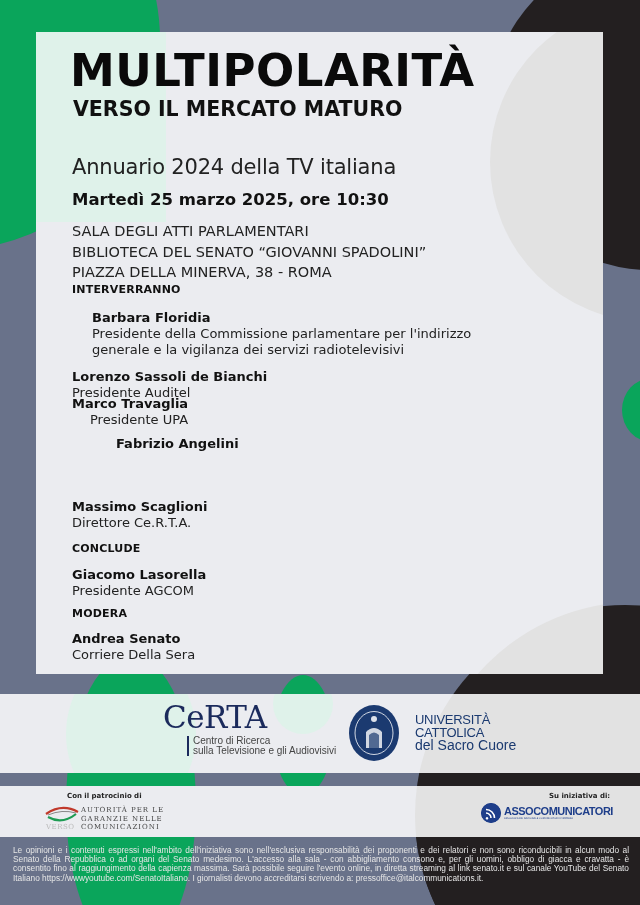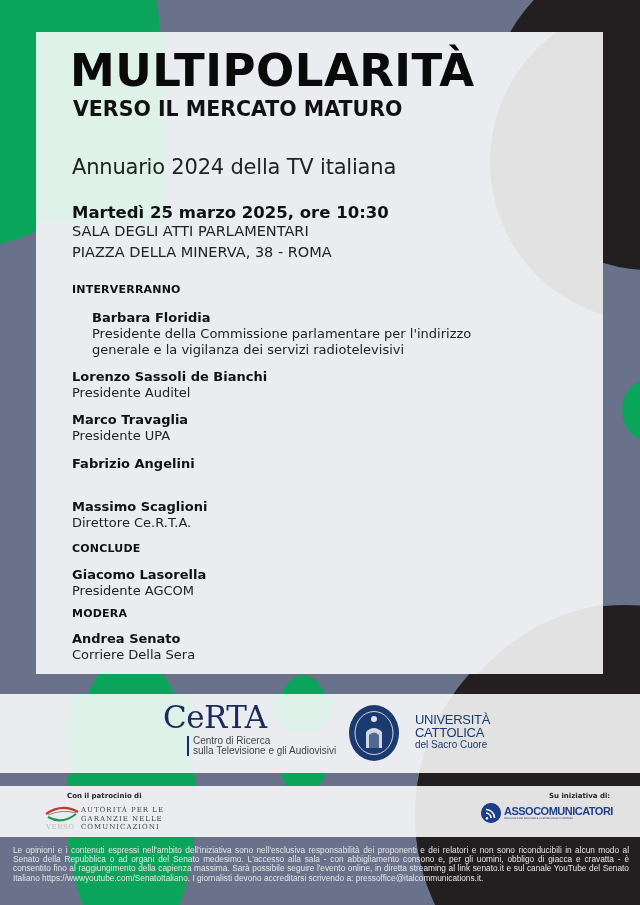--- a/index.html
+++ b/index.html
@@ -15,42 +15,42 @@
   #green-bm { background: #0aa55b; width: 60px; height: 120px; left: 273px; top: 675px; }
 
   .card { position: absolute; left: 36px; top: 32px; width: 567px; height: 642px; background: #ebecf0; overflow: hidden; }
   .card .tint-l { position: absolute; left: 0; top: 0; width: 130px; height: 190px; background: #dff2ea; }
   .card .tint-r { position: absolute; left: 454px; top: -30px; width: 320px; height: 320px; border-radius: 50%; background: #e2e2e2; }
   .card .tint-br { position: absolute; left: 390px; top: 570px; width: 420px; height: 420px; border-radius: 50%; background: #e2e2e2; }
 
   .title { position: absolute; top: 12px; left: 34px; font-family: "DejaVu Sans", sans-serif; font-weight: bold; font-size: 45px; letter-spacing: 0.5px; color: #0a0a0a; white-space: nowrap; }
   .subtitle { position: absolute; top: 66px; left: 37px; font-weight: bold; font-size: 20.5px; line-height: 22px; color: #111; white-space: nowrap; }
   .annuario { position: absolute; top: 123px; left: 36px; font-size: 21px; font-weight: normal; color: #222; white-space: nowrap; letter-spacing: -0.2px; }
-  .date { position: absolute; top: 158px; left: 36px; font-size: 16.5px; font-weight: bold; color: #111; white-space: nowrap; margin-top: 13px; }
+  .date { position: absolute; top: 158px; left: 36px; font-size: 16.5px; font-weight: bold; color: #111; white-space: nowrap; }
   .venue { position: absolute; top: 189px; left: 36px; font-size: 14.5px; line-height: 20.5px; color: #222; white-space: nowrap; }
   .section-label { position: absolute; left: 36px; font-size: 11px; font-weight: bold; color: #111; letter-spacing: 0.2px; }
   .speaker { position: absolute; left: 36px; white-space: nowrap; }
   .speaker .name { font-size: 13px; font-weight: bold; color: #111; line-height: 16px; }
   .speaker .role { font-size: 13px; color: #222; line-height: 16px; }
   .logo-band { position: absolute; left: 0; top: 694px; width: 640px; height: 79px; background: #ebecf0; overflow: hidden; }
   .logo-band .tint-g1 { position: absolute; left: 66px; top: -40px; width: 130px; height: 160px; border-radius: 50%; background: #dff2ea; }
   .logo-band .tint-g2 { position: absolute; left: 273px; top: -20px; width: 60px; height: 60px; border-radius: 50%; background: #dff2ea; }
   .logo-band .tint-bk { position: absolute; left: 415px; top: -89px; width: 420px; height: 420px; border-radius: 50%; background: #e2e2e2; }
   .stripe { position: absolute; left: 0; top: 773px; width: 640px; height: 13px; }
   .sponsor-band { position: absolute; left: 0; top: 786px; width: 640px; height: 51px; background: #ebecf0; overflow: hidden; }
   .sponsor-band .tint-bk { position: absolute; left: 415px; top: -181px; width: 420px; height: 420px; border-radius: 50%; background: #e2e2e2; }
 
   .certa { position: absolute; left: 163px; top: 700px; }
   .certa .logo-text { font-family: "DejaVu Serif", serif; font-size: 31px; color: #1b2a5c; letter-spacing: -0.5px; line-height: 34px; }
   .certa .desc { margin-left: 24px; border-left: 2px solid #1b2a5c; padding-left: 4px; font-family: "Liberation Sans", sans-serif; font-size: 10px; color: #444; line-height: 10px; margin-top: 2px; }
 
   .ucsc-seal { position: absolute; left: 348px; top: 704px; width: 52px; height: 58px; }
   .ucsc-text { position: absolute; left: 415px; top: 713px; font-family: "Liberation Sans", sans-serif; color: #1b3a70; }
   .ucsc-text .l1 { font-size: 13px; line-height: 13px; letter-spacing: -0.3px; }
-  .ucsc-text .l3 { font-size: 10px; line-height: 12px; }
+  .ucsc-text .l3 { font-size: 14px; line-height: 12px; }
 
   .patrocinio-label { position: absolute; left: 67px; top: 792px; font-size: 7px; font-weight: bold; color: #222; }
   .agcom { position: absolute; left: 44px; top: 805px; }
   .agcom-text { position: absolute; left: 81px; top: 806px; font-family: "DejaVu Serif", serif; font-size: 7px; letter-spacing: 1px; line-height: 8.5px; color: #444; }
   .agcom-word { position: absolute; left: 46px; top: 823px; font-family: "DejaVu Serif", serif; font-size: 7px; letter-spacing: 0.5px; color: #bbb; }
   .iniziativa-label { position: absolute; left: 512px; top: 792px; font-size: 7px; font-weight: bold; color: #222; padding-left: 37px; }
   .asso { position: absolute; left: 481px; top: 803px; display: flex; align-items: center; }
   .asso .icon { width: 20px; height: 20px; border-radius: 50%; background: #1e3e8a; }
   .asso .words { margin-left: 3px; }
   .asso .big { font-family: "Liberation Sans", sans-serif; font-weight: bold; font-size: 11px; color: #1e3e8a; letter-spacing: -0.5px; line-height: 11px; }
@@ -77,39 +77,40 @@
 
   <div class="title">MULTIPOLARITÀ</div>
   <div class="subtitle">
     <div>VERSO IL MERCATO MATURO</div>
   </div>
   <div class="annuario">Annuario 2024 della TV italiana</div>
   <div class="date">Martedì 25 marzo 2025, ore 10:30</div>
 
   <div class="venue">
     <div>SALA DEGLI ATTI PARLAMENTARI</div>
+    <div>BIBLIOTECA DEL SENATO “GIOVANNI SPADOLINI”</div>
     <div>PIAZZA DELLA MINERVA, 38 - ROMA</div>
   </div>
 
   <div class="section-label" style="top:251px;">INTERVERRANNO</div>
 
   <div class="speaker" style="top:278px;margin-left:20px;">
     <div class="name">Barbara Floridia</div>
     <div class="role">Presidente della Commissione parlamentare per l'indirizzo</div>
     <div class="role">generale e la vigilanza dei servizi radiotelevisivi</div>
   </div>
   <div class="speaker" style="top:337px;">
     <div class="name">Lorenzo Sassoli de Bianchi</div>
     <div class="role">Presidente Auditel</div>
   </div>
-  <div class="speaker" style="top:380px;">
+  <div class="speaker" style="top:364px;text-align:right;">
     <div class="name">Marco Travaglia</div>
     <div class="role">Presidente UPA</div>
   </div>
-  <div class="speaker" style="top:424px;">
+  <div class="speaker" style="top:404px;margin-left:44px;">
     <div class="name">Fabrizio Angelini</div>
   </div>
   <div class="speaker" style="top:467px;">
     <div class="name">Massimo Scaglioni</div>
     <div class="role">Direttore Ce.R.T.A.</div>
   </div>
 
   <div class="section-label" style="top:510px;">CONCLUDE</div>
   <div class="speaker" style="top:535px;">
     <div class="name">Giacomo Lasorella</div>

